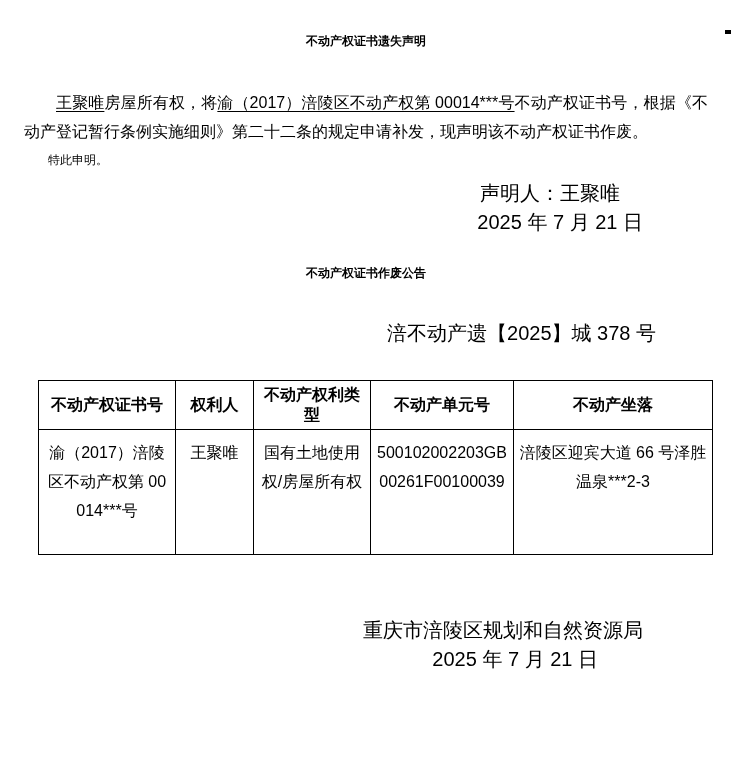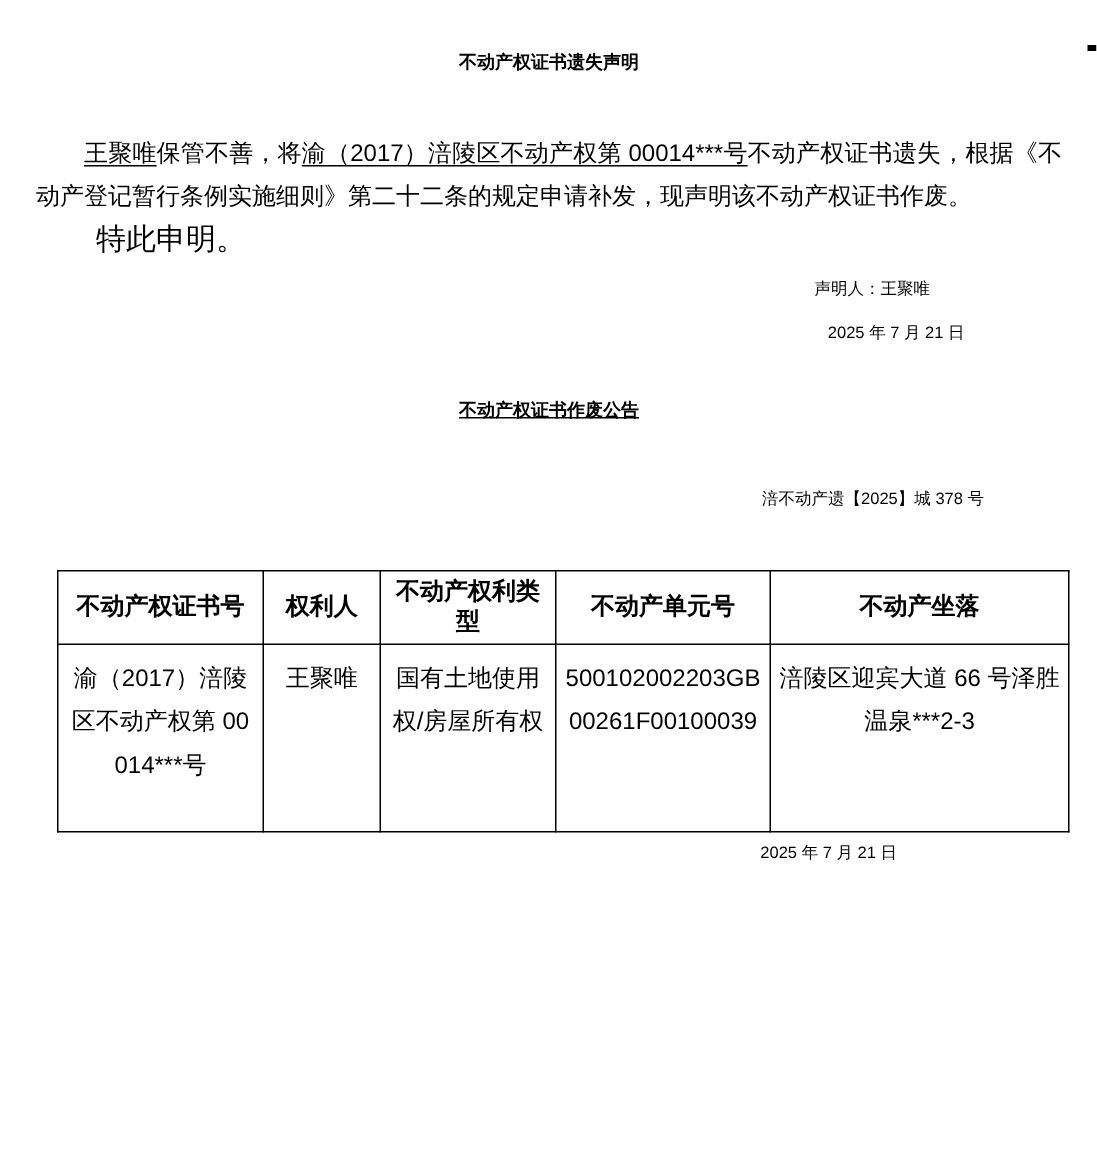--- a/index.html
+++ b/index.html
@@ -14,35 +14,35 @@
   }
   .page { position: relative; width: 731px; height: 783px; }
 
   .doc-title {
     margin: 30px 23px 0 24px;
     text-align: center;
     font-size: 12px;
     font-weight: bold;
     line-height: 22px;
   }
-  .doc-title.second { margin-top: 25px; text-decoration: underline; }
+  .doc-title.second { margin-top: 25px; }
 
   .body-text {
     margin: 36px 23px 0 24px;
     font-size: 16px;
     line-height: 29px;
     text-align: justify;
   }
   .body-text p { margin: 0; text-indent: 2em; }
-  .closing { margin: 0 23px 0 24px; font-size: 20px; line-height: 29px; text-indent: 2em; }
+  .closing { margin: 0 23px 0 24px; font-size: 12px; line-height: 29px; text-indent: 2em; }
 
   .u-line { text-decoration: underline; text-underline-offset: 3px; }
 
   .right-line {
-    font-size: 11px;
+    font-size: 20px;
     line-height: 29px;
     text-align: right;
     margin-left: 24px;
   }
   .signer    { margin-top: 4px;  margin-right: 111px; }
   .sign-date { margin-top: 0;    margin-right: 88px; }
   .doc-no    { margin-top: 35px; margin-right: 75px; }
   .issuer    { margin-top: 61px; margin-right: 88px; }
   .issue-date{ margin-top: 0;    margin-right: 133px; }
 
@@ -84,21 +84,21 @@
 </head>
 <body>
 
 <div class="page">
 
   <div class="corner-mark"></div>
 
   <h1 class="doc-title">不动产权证书遗失声明</h1>
 
   <div class="body-text">
-    <p><span class="u-line">王聚唯</span><span>保管不善，将</span><span class="u-line">渝（2017）涪陵区不动产权第 00014***号</span><span>不动产权证书遗失，根据《不动产登记暂行条例实施细则》第二十二条的规定申请补发，现声明该不动产权证书作废。</span></p>
+    <p><span class="u-line">王聚唯</span><span>房屋所有权，将</span><span class="u-line">渝（2017）涪陵区不动产权第 00014***号</span><span>不动产权证书号，根据《不动产登记暂行条例实施细则》第二十二条的规定申请补发，现声明该不动产权证书作废。</span></p>
     <p class="closing" style="margin:0;">特此申明。</p>
   </div>
 
   <div class="right-line signer">声明人：王聚唯</div>
   <div class="right-line sign-date">2025 年 7 月 21 日</div>
 
   <h1 class="doc-title second">不动产权证书作废公告</h1>
 
   <div class="right-line doc-no">涪不动产遗【2025】城 378 号</div>
 
@@ -124,15 +124,16 @@
       <tr>
         <td>渝（2017）涪陵区不动产权第 00014***号</td>
         <td>王聚唯</td>
         <td>国有土地使用权/房屋所有权</td>
         <td>500102002203GB00261F00100039</td>
         <td>涪陵区迎宾大道 66 号泽胜温泉***2-3</td>
       </tr>
     </tbody>
   </table>
 
+  <div class="right-line issuer">重庆市涪陵区规划和自然资源局</div>
   <div class="right-line issue-date">2025 年 7 月 21 日</div>
 
 </div>
 
 </body></html>

